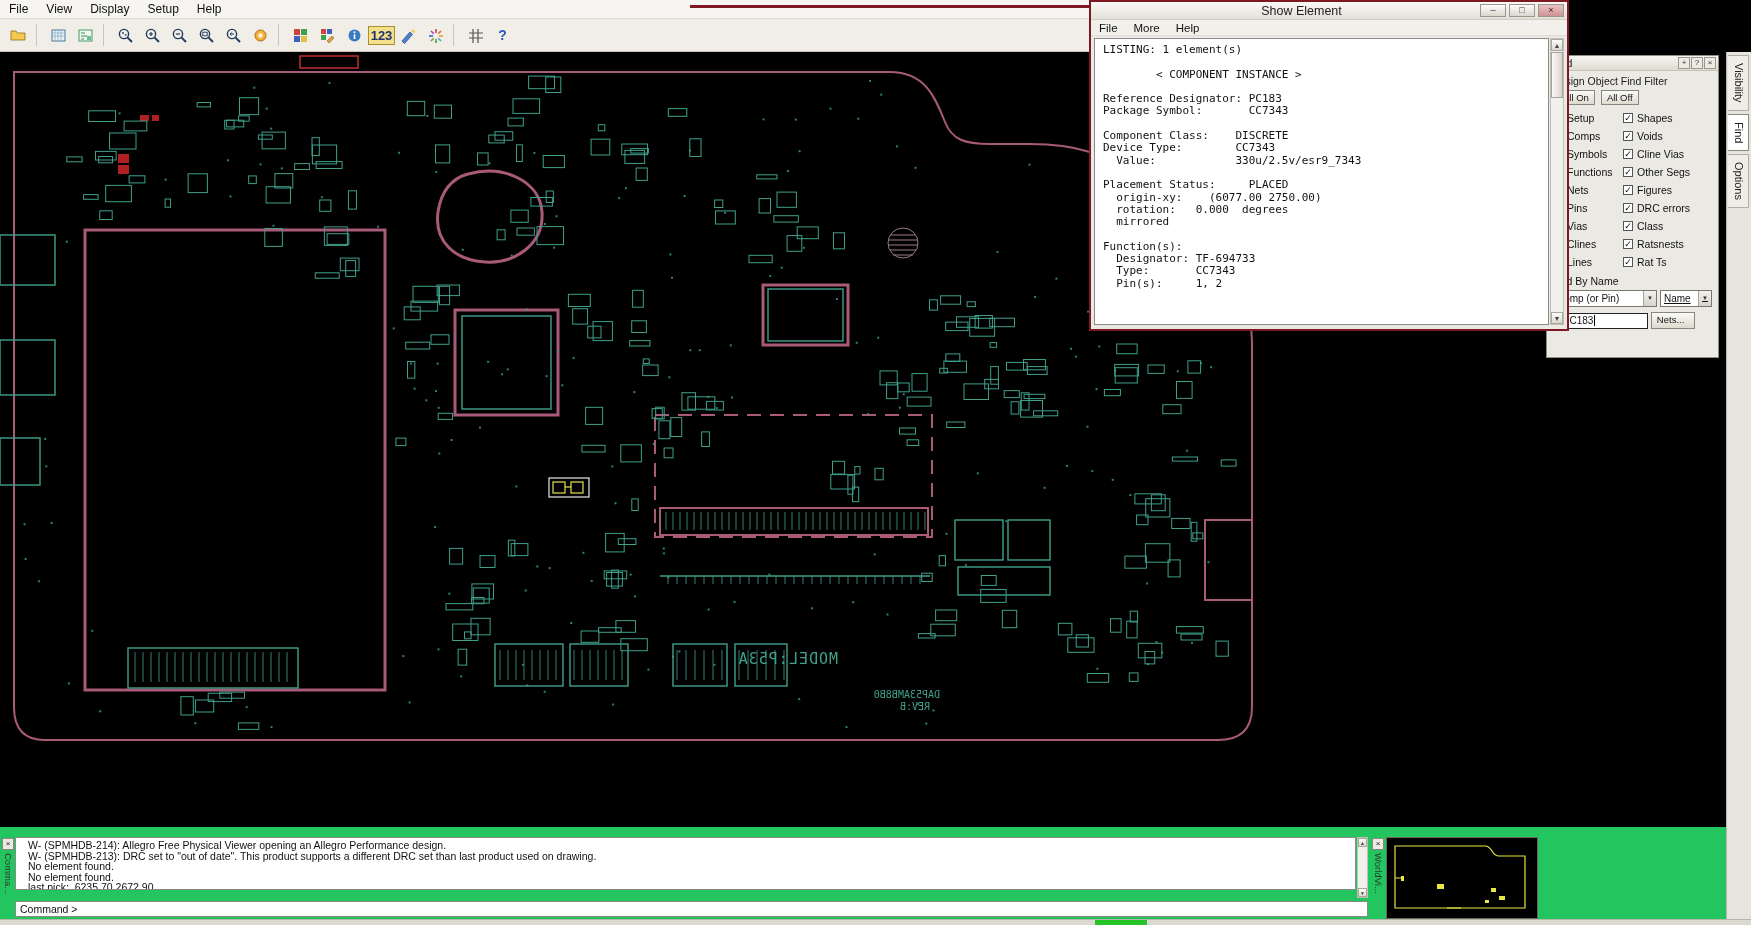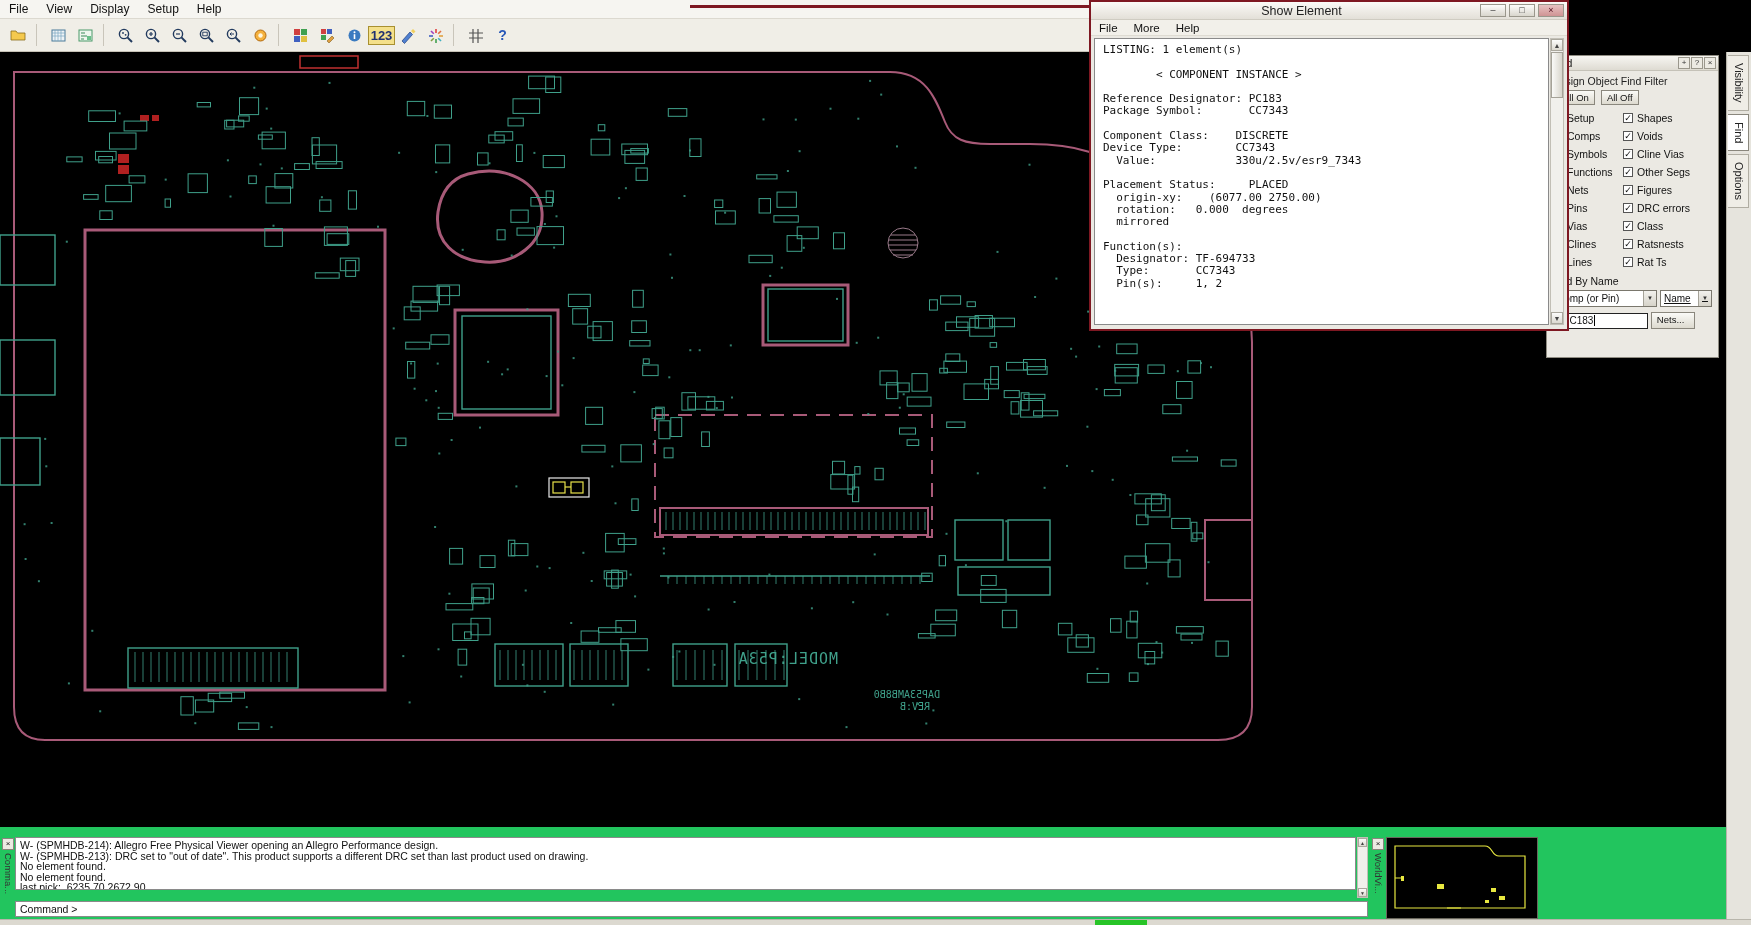--- a/index.html
+++ b/index.html
@@ -79,21 +79,21 @@
   #fp-input { width:88px; height:16px; background:#fff; border:1px solid #222; display:flex; align-items:center;
     padding:0 2px; font-size:10px; }
   .caret { display:inline-block; width:1px; height:11px; background:#000; margin-left:1px; }
   #fp-more { width:44px; height:17px; font-size:9.5px; }
   
   #conclose { position:absolute; left:2px; top:838px; width:12px; height:12px; border:1px solid #8a877d;
     background:#eceae3; font-size:8px; line-height:10px; text-align:center; z-index:2; }
   #contab { position:absolute; left:2px; top:853px; width:12px; height:62px; overflow:hidden; z-index:2;
     writing-mode:vertical-rl; font-size:9.5px; color:#333; }
   #console { position:absolute; left:15px; top:837px; width:1341px; height:53px; background:#fff;
-    border:1px solid #8a8a8a; padding:2px 4px; font-size:10.5px; line-height:10.6px; white-space:pre; overflow:hidden; z-index:2; }
+    border:1px solid #8a8a8a; padding:2px 12px; font-size:10.5px; line-height:10.6px; white-space:pre; overflow:hidden; z-index:2; }
   #conscroll { position:absolute; left:1357px; top:837px; width:11px; height:61px; background:#f1f0ec;
     border:1px solid #c2bfb6; z-index:2; display:flex; flex-direction:column; align-items:center; }
   #conscroll .scr-arrow { width:9px; height:9px; font-size:5px; line-height:9px; }
   #cmdrow { position:absolute; left:15px; top:901px; width:1353px; height:16px; background:#fff;
     border:1px solid #8a8a8a; font-size:10.5px; line-height:14px; padding-left:4px; z-index:2; }
   #worldclose { position:absolute; left:1372px; top:838px; width:12px; height:12px; border:1px solid #8a877d;
     background:#eceae3; font-size:8px; line-height:10px; text-align:center; z-index:2; }
   #worldtab { position:absolute; left:1372px; top:853px; width:12px; height:62px; overflow:hidden; z-index:2;
     writing-mode:vertical-rl; font-size:9.5px; color:#333; }
   #minimap { position:absolute; left:1386px; top:837px; width:152px; height:82px; background:#000;

